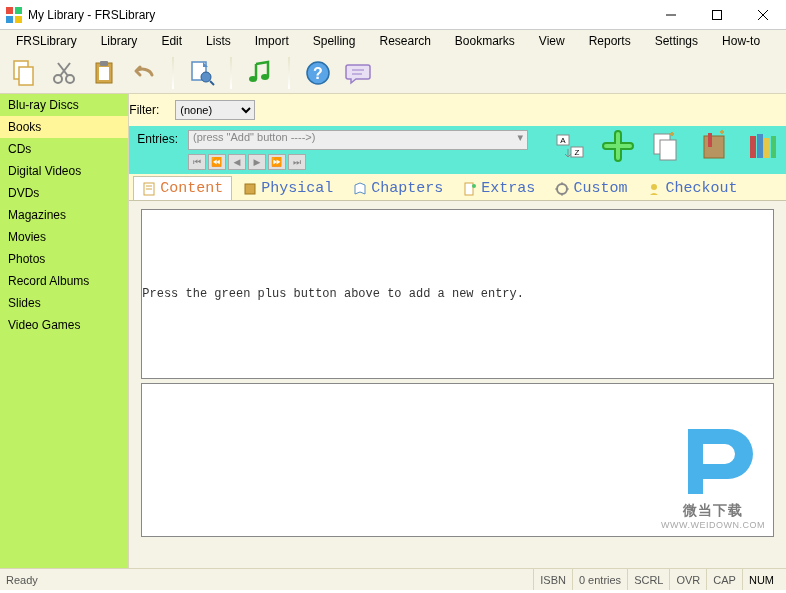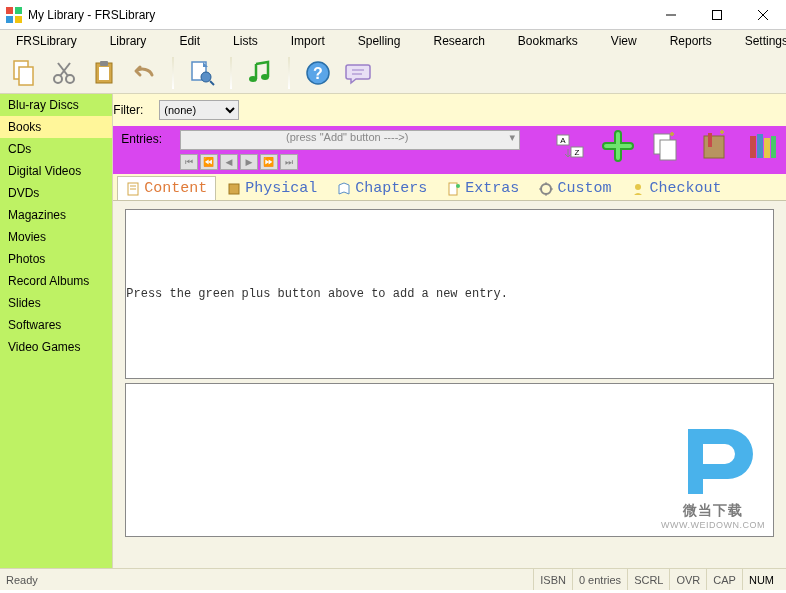--- a/index.html
+++ b/index.html
@@ -4,39 +4,39 @@
 <style>
 * { box-sizing: border-box; margin: 0; padding: 0; }
 body { font-family: "Segoe UI", Tahoma, sans-serif; font-size: 12px; width: 786px; height: 593px; overflow: hidden; background: #fff; }
 
 .titlebar { height: 30px; background: #fff; border-bottom: 1px solid #ccc; display: flex; align-items: center; padding-left: 6px; }
 .titlebar .logo { width: 16px; height: 16px; margin-right: 6px; }
 .titlebar .title { flex: 1; font-size: 12px; }
 .titlebar .winbtn { width: 46px; height: 30px; display: flex; align-items: center; justify-content: center; font-family: "Segoe MDL2 Assets", sans-serif; }
 .titlebar .winbtn svg { width: 10px; height: 10px; }
 
-.menubar { height: 22px; background: #f5f3e5; display: flex; align-items: center; padding: 0 4px; gap: 9px; font-size: 12px; }
+.menubar { height: 22px; background: #f5f3e5; display: flex; align-items: center; padding: 0 4px; gap: 0; font-size: 12px; }
 .menubar .mitem { padding: 2px 12px; cursor: default; }
 
 .toolbar { height: 42px; background: #f5f3e5; display: flex; align-items: center; padding: 0 8px; gap: 8px; border-bottom: 1px solid #d8d5bb; }
 .toolbar .tbtn { width: 32px; height: 32px; display: flex; align-items: center; justify-content: center; }
 .toolbar .tbtn svg { width: 28px; height: 28px; }
 .toolbar .tsep { width: 2px; height: 32px; background: linear-gradient(#e8e5cc,#fff); margin: 0 4px; }
 
 .mainrow { display: flex; height: 474px; }
 .sidebar { width: 130px; background: #bef264; border-right: 1px solid #d8d5bb; }
 .sidebar .sitem { padding: 4px 8px; font-size: 12px; cursor: default; }
 .sidebar .sitem.sel { background: #fff69a; }
 
 .content { flex: 1; display: flex; flex-direction: column; background: #f5f3e5; }
 .filterrow { display: flex; align-items: center; padding: 6px 0; gap: 6px; background: #fffad1; }
 .filterrow label { font-size: 12px; min-width: 40px; }
 .filterrow select { font-size: 11px; height: 20px; width: 80px; border: 1px solid #aaa; background: #eee; }
 
-.entriesrow { display: flex; align-items: flex-start; padding: 4px 8px; gap: 18px; background: #d946ef; text-align: center; }
+.entriesrow { display: flex; align-items: flex-start; padding: 4px 8px; gap: 10px; background: #5eead4; }
 .entriesrow label { font-size: 12px; min-width: 40px; padding-top: 2px; }
 .entriescol { display: flex; flex-direction: column; gap: 4px; }
 .entriesrow .edrop { font-size: 11px; height: 20px; width: 340px; border: 1px solid #aaa; background: #eee; color: #888; padding-left: 4px; }
 .navbtns { display: flex; gap: 2px; }
 .navbtn { width: 18px; height: 16px; background: #e0e0e0; border: 1px solid #aaa; display: flex; align-items: center; justify-content: center; font-size: 9px; color: #888; }
 .bigbtns { display: flex; gap: 16px; align-items: center; margin-left: 16px; }
 .bigbtn { width: 32px; height: 32px; display: flex; align-items: center; justify-content: center; }
 
 .tabsrow { display: flex; background: #fffad1; border-bottom: 1px solid #c8c5a8; padding: 2px 4px 0 4px; gap: 2px; }
 .tab { display: flex; align-items: center; gap: 4px; padding: 3px 8px; font-family: "Courier New", monospace; font-size: 15px; color: #4a6fc7; border: 1px solid transparent; border-bottom: none; cursor: default; }
@@ -167,21 +167,20 @@
     <div class="sitem">Blu-ray Discs</div>
     <div class="sitem sel">Books</div>
     <div class="sitem">CDs</div>
     <div class="sitem">Digital Videos</div>
     <div class="sitem">DVDs</div>
     <div class="sitem">Magazines</div>
     <div class="sitem">Movies</div>
     <div class="sitem">Photos</div>
     <div class="sitem">Record Albums</div>
     <div class="sitem">Slides</div>
-    <div class="sitem">Softwares</div>
     <div class="sitem">Video Games</div>
   </div>
 
   <div class="content">
     <div class="filterrow">
       <label>Filter:</label>
       <select><option>(none)</option></select>
     </div>
 
     <div class="entriesrow">

